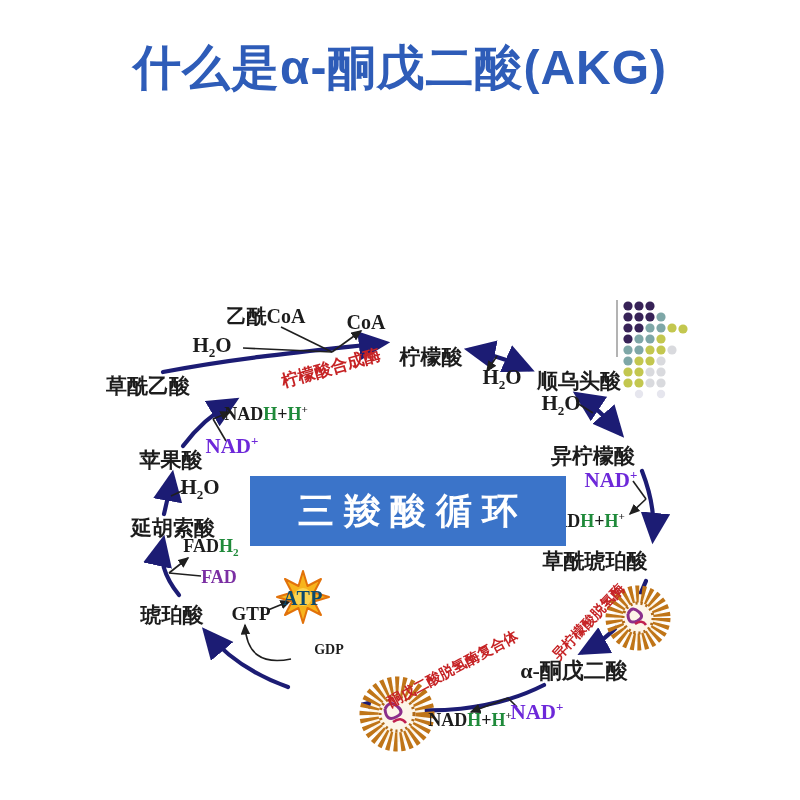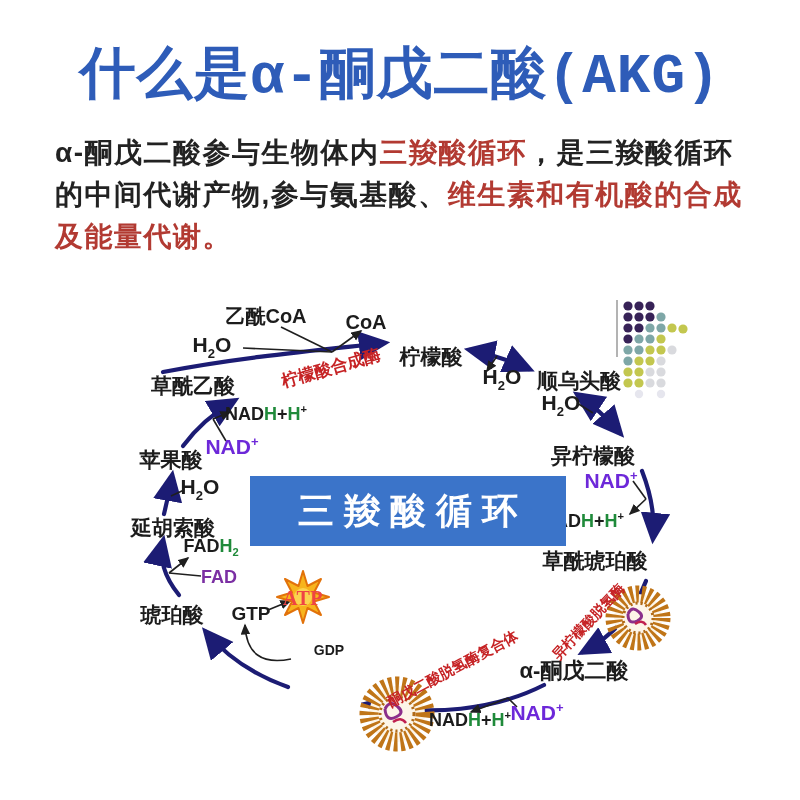--- a/index.html
+++ b/index.html
@@ -2,32 +2,32 @@
 <html><head>
 <meta charset="utf-8">
 <style>
   html,body{margin:0;padding:0;}
   body{width:800px;height:800px;background:#ffffff;overflow:hidden;
        font-family:"Liberation Sans","DejaVu Sans",sans-serif;}
   #stage{position:relative;width:800px;height:800px;background:#ffffff;}
 
   
   .title{position:absolute;left:0;top:36px;width:800px;text-align:center;
-         font-weight:900;font-size:56px;letter-spacing:1px;color:#2e5cb8;
-         font-family:Liberation Mono, monospace;}
+         font-weight:900;font-size:48px;letter-spacing:1px;color:#2e5cb8;
+         font-family:Liberation Sans, sans-serif;}
   .intro{position:absolute;left:55px;top:132px;width:700px;
          font-size:28px;line-height:42px;letter-spacing:1.5px;font-weight:600;
          color:#222222;text-align:left;}
   .intro .red{color:#b23a32;}
 
   
   #diagram-svg{position:absolute;left:0;top:0;width:800px;height:800px;}
 
   .lbl{position:absolute;transform:translate(-50%,-50%);white-space:nowrap;
-       font-family:Liberation Sans, sans-serif;font-weight:bold;
+       font-family:Liberation Serif, serif;font-weight:bold;
        color:#1c1c1c;z-index:3;}
   .m{font-size:20px;}
   .m-big{font-size:21px;}
   .cf{font-size:21px;}
   .cf-b{font-size:18px;}
   .green{color:#1f8a3a;}
   .redtxt{color:#6d28d9;}
   .purple{color:#7b2fa3;}
   .lbl sup{font-size:0.62em;}
   .lbl sub{font-size:0.62em;}
@@ -38,31 +38,30 @@
   .enz2{left:589px;top:622px;font-size:14px;transform:translate(-50%,-50%) rotate(-47deg);z-index:6;}
   .enz3{left:453px;top:669px;font-size:14.5px;transform:translate(-50%,-50%) rotate(-28deg);z-index:6;}
 
   .center-box{position:absolute;left:250px;top:476px;width:316px;height:70px;
               background:#3b74c9;display:flex;align-items:center;justify-content:center;
               z-index:5;}
   .center-box span{color:#ffffff;font-weight:bold;font-size:36px;letter-spacing:10px;
                    margin-right:-10px;font-family:"Liberation Sans","DejaVu Sans",sans-serif;}
 
   .atp-lbl{position:absolute;left:303px;top:598px;transform:translate(-50%,-50%);
-           color:#ef4444;font-weight:bold;font-size:20px;z-index:4;
+           color:#0c4a6e;font-weight:bold;font-size:20px;z-index:4;
            font-family:"Liberation Serif","DejaVu Serif",serif;letter-spacing:0.5px;}
 </style>
 </head>
 <body>
 
 <div id="stage">
 
   <div class="title">什么是α-酮戊二酸(AKG)</div>
 
-  <div class="intro"><span>α-酮戊二酸参与生物体内</span><span class="red">三羧酸循环</span><span>，是三羧酸循环的中间代谢产物,参与氨基酸、</span><span class="red">维生素和有机酸的合成及能量代谢。</span></div>
 
   <svg id="diagram-svg" viewBox="0 0 800 800">
     <defs>
       <marker id="mN" markerWidth="8" markerHeight="8" refX="6" refY="3.5" orient="auto">
         <path d="M0,0 L7.5,3.5 L0,7 z" fill="#1c1c74"></path>
       </marker>
       <marker id="mNr" markerWidth="8" markerHeight="8" refX="6" refY="3.5" orient="auto-start-reverse">
         <path d="M0,0 L7.5,3.5 L0,7 z" fill="#1c1c74"></path>
       </marker>
       <marker id="mB" markerWidth="9" markerHeight="9" refX="6" refY="3" orient="auto">
@@ -177,21 +176,21 @@
   <div class="lbl m" style="left:266px;top:316px;">乙酰CoA</div>
   <div class="lbl m" style="left:366px;top:322px;">CoA</div>
   <div class="lbl m-big" style="left:431px;top:341px;margin-top:16px;">柠檬酸</div>
   <div class="lbl m-big" style="left:579px;top:381px;">顺乌头酸</div>
   <div class="lbl m-big" style="left:593px;top:456px;">异柠檬酸</div>
   <div class="lbl m-big" style="left:574px;top:671px;font-size:22px;">α-酮戊二酸</div>
   <div class="lbl m-big" style="left:595px;top:561px;">草酰琥珀酸</div>
   <div class="lbl m-big" style="left:172px;top:615px;">琥珀酸</div>
   <div class="lbl m-big" style="left:173px;top:528px;">延胡索酸</div>
   <div class="lbl m-big" style="left:171px;top:460px;">苹果酸</div>
-  <div class="lbl m-big" style="left:148px;top:386px;margin-left:45px;">草酰乙酸</div>
+  <div class="lbl m-big" style="left:148px;top:386px;">草酰乙酸</div>
 
   <div class="lbl cf" style="left:212px;top:347px;"><span>H</span><sub>2</sub><span>O</span></div>
   <div class="lbl cf" style="left:502px;top:379px;"><span>H</span><sub>2</sub><span>O</span></div>
   <div class="lbl cf" style="left:561px;top:405px;"><span>H</span><sub>2</sub><span>O</span></div>
   <div class="lbl cf" style="left:200px;top:489px;"><span>H</span><sub>2</sub><span>O</span></div>
 
   <div class="lbl cf redtxt" style="left:611px;top:480px;"><span>NAD</span><sup>+</sup></div>
   <div class="lbl cf redtxt" style="left:537px;top:712px;"><span>NAD</span><sup>+</sup></div>
   <div class="lbl cf redtxt" style="left:232px;top:446px;"><span>NAD</span><sup>+</sup></div>
 

